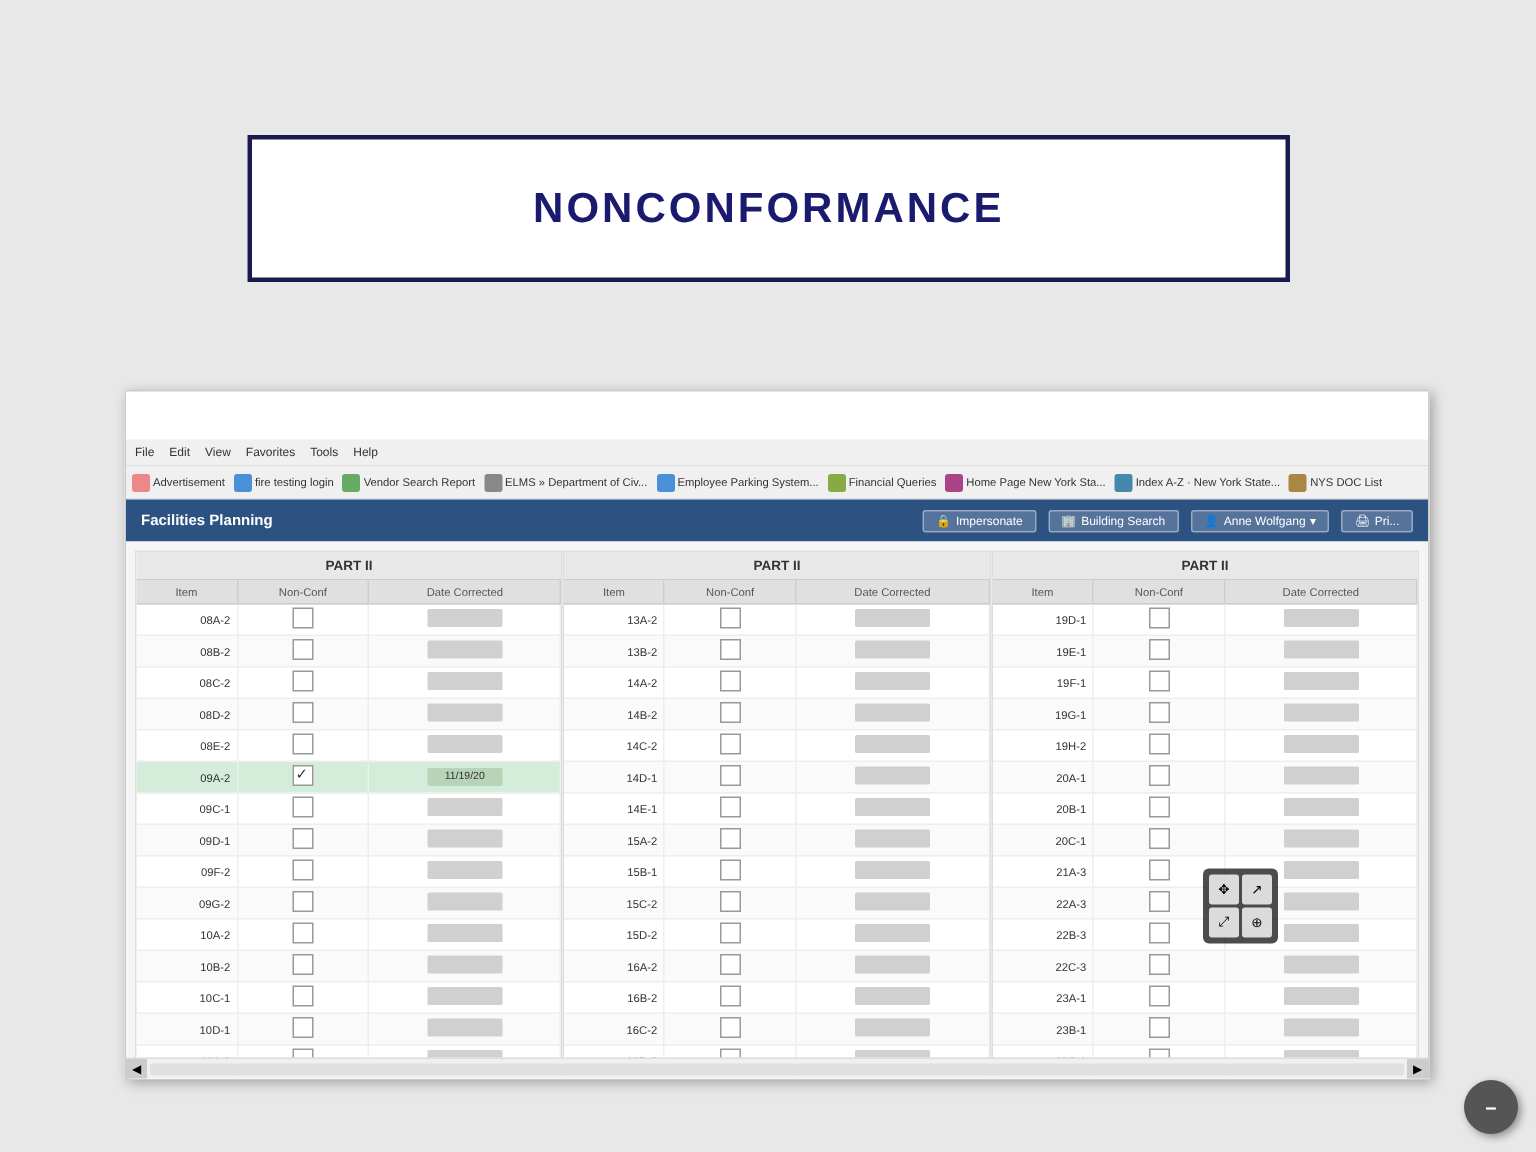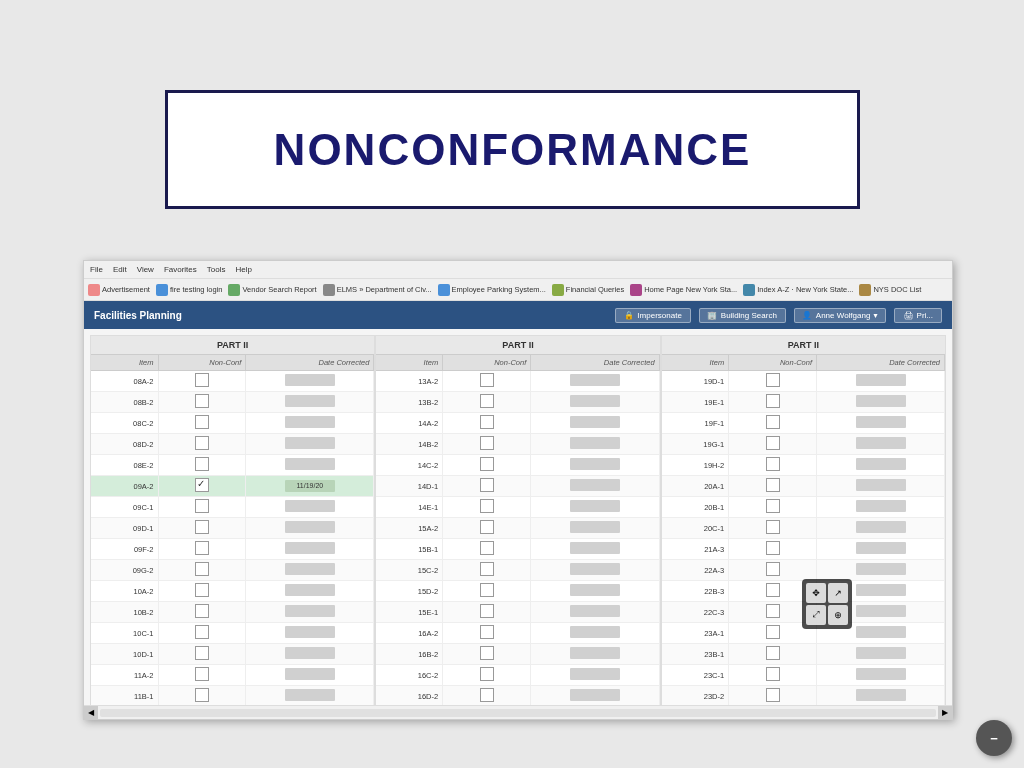--- a/index.html
+++ b/index.html
@@ -19,21 +19,21 @@
       left: 165px;
       width: 695px;
       background: white;
       border: 3px solid #1a1a4e;
       display: flex;
       align-items: center;
       justify-content: center;
       padding: 28px 20px;
     }
     .title-text {
-      font-size: 44px;
+      font-size: 28px;
       font-weight: 900;
       color: #1a1a6e;
       text-align: center;
       letter-spacing: 2px;
       line-height: 1.3;
       font-family: Arial Black, Arial, sans-serif;
       text-transform: uppercase;
     }
 
     
@@ -54,20 +54,21 @@
     .browser-menubar {
       background: #f0f0f0;
       height: 18px;
       padding: 2px 6px;
       font-size: 8px;
       color: #333;
       display: flex;
       align-items: center;
       gap: 10px;
       border-bottom: 1px solid #ddd;
+      margin-top: 32px;
     }
     .browser-bookmarks {
       background: #f0f0f0;
       height: 22px;
       padding: 2px 4px;
       display: flex;
       align-items: center;
       gap: 6px;
       border-bottom: 1px solid #ddd;
       overflow: hidden;
@@ -152,27 +153,26 @@
     }
 
     .col-table {
       width: 100%;
       border-collapse: collapse;
       font-size: 8px;
     }
     .col-table thead tr th {
       background: #e0e0e0;
       padding: 3px 4px;
-      text-align: right;
+      text-align: center;
       font-weight: normal;
       font-size: 7.5px;
       border-bottom: 1px solid #ccc;
       border-right: 1px solid #ccc;
       color: #555;
-      font-style: italic;
     }
     .col-table tbody tr td {
       padding: 2px 4px;
       border-bottom: 1px solid #eee;
       border-right: 1px solid #eee;
       text-align: center;
       font-size: 7.5px;
       color: #333;
     }
     .col-table tbody tr:nth-child(even) {
@@ -529,25 +529,20 @@
                 <td>15C-2</td>
                 <td><span class="checkbox-cell"></span></td>
                 <td><span class="date-cell"></span></td>
               </tr>
               <tr>
                 <td>15D-2</td>
                 <td><span class="checkbox-cell"></span></td>
                 <td><span class="date-cell"></span></td>
               </tr>
               <tr>
-                <td>15E-1</td>
-                <td><span class="checkbox-cell"></span></td>
-                <td><span class="date-cell"></span></td>
-              </tr>
-              <tr>
                 <td>16A-2</td>
                 <td><span class="checkbox-cell"></span></td>
                 <td><span class="date-cell"></span></td>
               </tr>
               <tr>
                 <td>16B-2</td>
                 <td><span class="checkbox-cell"></span></td>
                 <td><span class="date-cell"></span></td>
               </tr>
               <tr>

